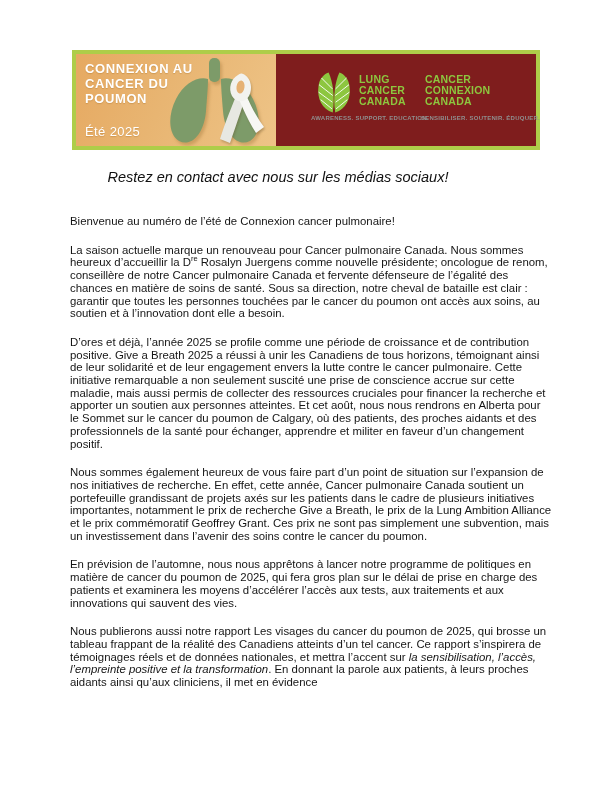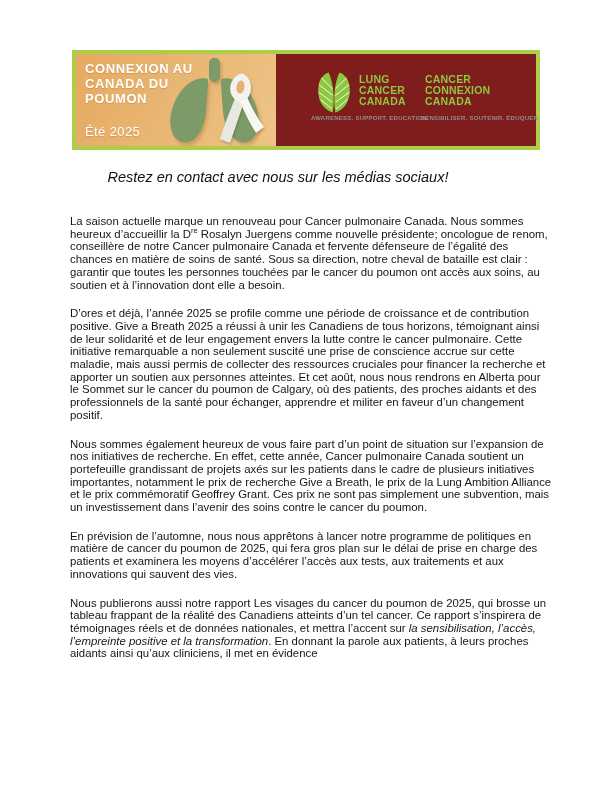--- a/index.html
+++ b/index.html
@@ -63,21 +63,21 @@
 </style>
 </head>
 <body>
 
 <div class="page">
 
   <div class="header-box">
     <div class="banner">
       <div class="banner-heading">
         <div>CONNEXION AU</div>
-        <div>CANADA DU</div>
+        <div>CANCER DU</div>
         <div>POUMON</div>
       </div>
 
       <svg class="lungs" width="126" height="94" viewBox="0 0 126 94">
         <g style="filter:drop-shadow(2px 3px 1.5px rgba(120,80,20,.25));">
           <rect x="55" y="3" width="11" height="24" rx="5" fill="#7d9b69"></rect>
           <path d="M54,24 C44,21 30,28 22,44 C13,62 15,80 25,86 C37,92 50,80 52,56 C53,43 54,32 54,24 Z" fill="#7d9b69"></path>
           <path d="M67,24 C77,21 91,28 99,44 C108,62 106,80 96,86 C84,92 71,80 69,56 C68,43 67,32 67,24 Z" fill="#7d9b69"></path>
         </g>
         <g style="filter:drop-shadow(1px 2px 1px rgba(90,70,30,.3));">
@@ -110,20 +110,21 @@
         <div>CANADA</div>
       </div>
       <div class="tagline tagline-en">AWARENESS. SUPPORT. EDUCATION.</div>
       <div class="tagline tagline-fr">SENSIBILISER. SOUTENIR. ÉDUQUER.</div>
     </div>
   </div>
 
   <div class="headline">Restez en contact avec nous sur les médias sociaux!</div>
 
   <div class="body-text">
+    <p><span>Bienvenue au numéro de l’été de Connexion cancer pulmonaire!</span></p>
 
     <p><span>La saison actuelle marque un renouveau pour Cancer pulmonaire Canada. Nous sommes heureux d’accueillir la D</span><sup>re</sup><span> Rosalyn Juergens comme nouvelle présidente; oncologue de renom, conseillère de notre Cancer pulmonaire Canada et fervente défenseure de l’égalité des chances en matière de soins de santé. Sous sa direction, notre cheval de bataille est clair : garantir que toutes les personnes touchées par le cancer du poumon ont accès aux soins, au soutien et à l’innovation dont elle a besoin.</span></p>
 
     <p><span>D’ores et déjà, l’année 2025 se profile comme une période de croissance et de contribution positive. </span><b>Give a Breath 2025</b><span> a réussi à unir les Canadiens de tous horizons, témoignant ainsi de leur solidarité et de leur engagement envers la lutte contre le cancer pulmonaire. Cette initiative remarquable a non seulement suscité une prise de conscience accrue sur cette maladie, mais aussi permis de collecter des ressources cruciales pour financer la recherche et apporter un soutien aux personnes atteintes. Et cet août, nous nous rendrons en Alberta pour le </span><b>Sommet sur le cancer du poumon de Calgary</b><span>, où des patients, des proches aidants et des professionnels de la santé pour échanger, apprendre et militer en faveur d’un changement positif.</span></p>
 
     <p><span>Nous sommes également heureux de vous faire part d’un point de situation sur l’expansion de nos </span><b>initiatives de recherche</b><span>. En effet, cette année, Cancer pulmonaire Canada soutient un portefeuille grandissant de projets axés sur les patients dans le cadre de plusieurs initiatives importantes, notamment le prix de recherche Give a Breath, le prix de la Lung Ambition Alliance et le prix commémoratif Geoffrey Grant. Ces prix ne sont pas simplement une subvention, mais un investissement dans l’avenir des soins contre le cancer du poumon.</span></p>
 
     <p><span>En prévision de l’automne, nous nous apprêtons à lancer notre </span><b>programme de politiques en matière de cancer du poumon de 2025</b><span>, qui fera gros plan sur le délai de prise en charge des patients et examinera les moyens d’accélérer l’accès aux tests, aux traitements et aux innovations qui sauvent des vies.</span></p>
 
     <p><span>Nous publierons aussi notre rapport </span><b>Les visages du cancer du poumon de 2025</b><span>, qui brosse un tableau frappant de la réalité des Canadiens atteints d’un tel cancer. Ce rapport s’inspirera de témoignages réels et de données nationales, et mettra l’accent sur </span><i>la sensibilisation, l’accès, l’empreinte positive et la transformation</i><span>. En donnant la parole aux patients, à leurs proches aidants ainsi qu’aux cliniciens, il met en évidence</span></p>

